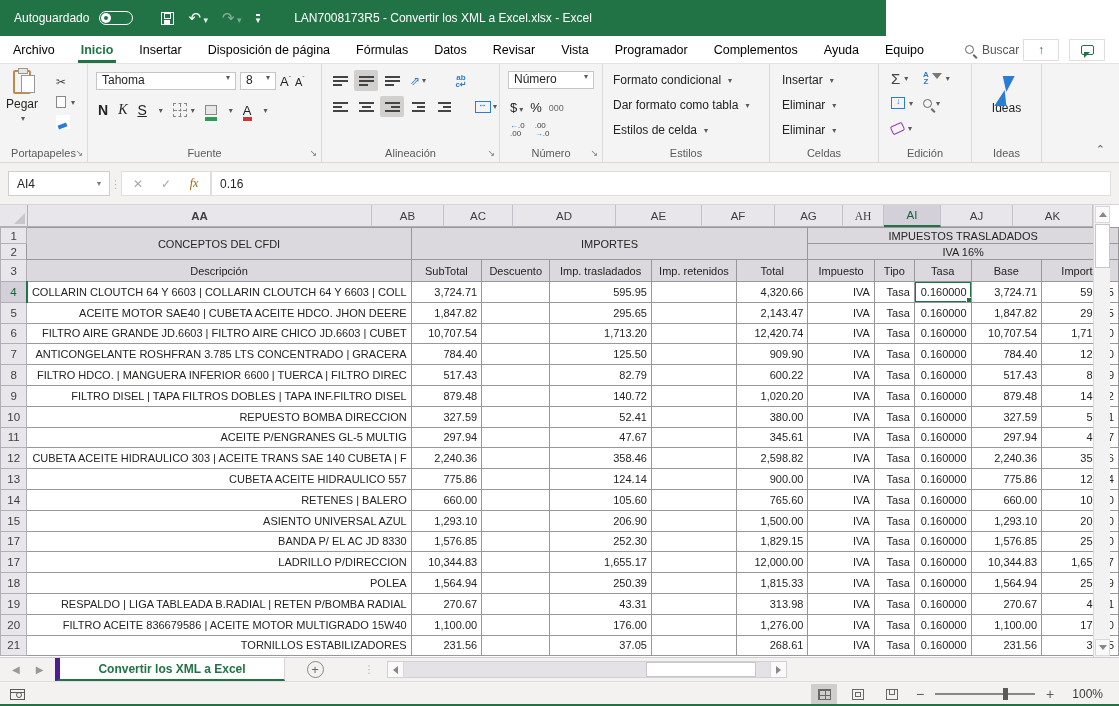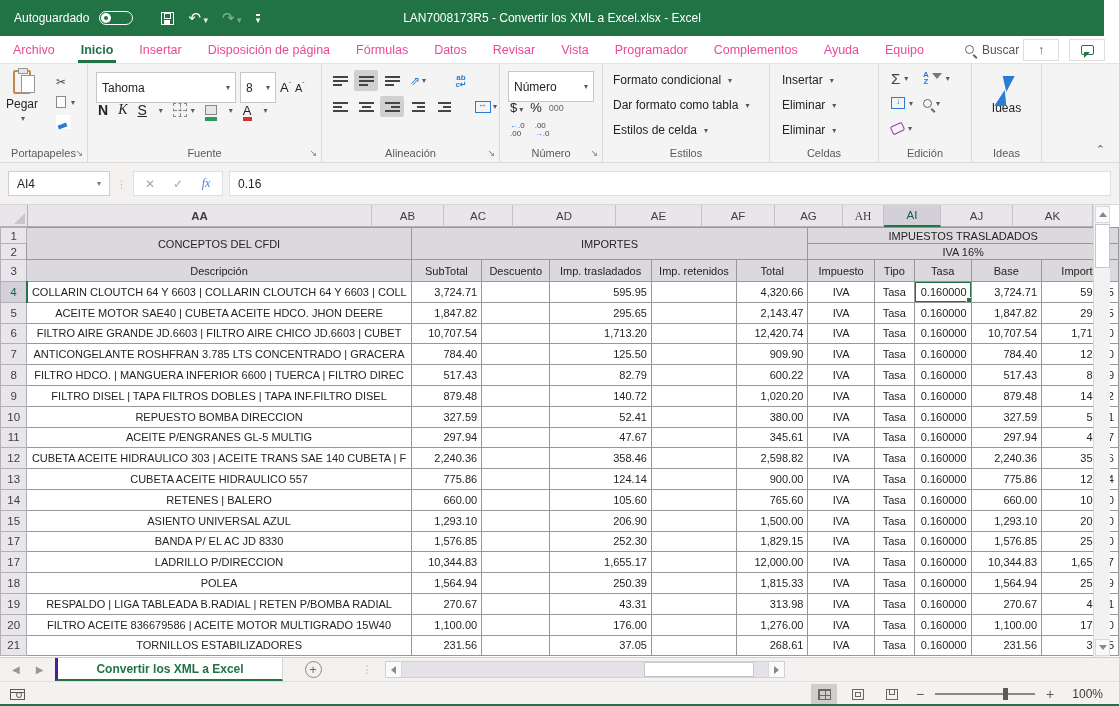--- a/index.html
+++ b/index.html
@@ -1,20 +1,20 @@
 <!DOCTYPE html>
 <html><head>
 <meta charset="utf-8">
 <style>
   *{box-sizing:border-box;margin:0;padding:0}
   html,body{width:1119px;height:706px}
   body{position:relative;font-family:"Liberation Sans",sans-serif;background:#fff;overflow:hidden;font-size:12px;color:#252423}
 
   
-  .titlebar{position:absolute;left:0;top:0;width:1104px;height:36px;background:#217346;color:#fff;display:flex;align-items:center}
+  .titlebar{position:absolute;left:0;top:0;width:886px;height:36px;background:#217346;color:#fff;display:flex;align-items:center}
   .tb-left{display:flex;align-items:center;gap:10px;padding-left:14px;flex:0 0 auto}
   .autosave-lbl{font-size:12px;color:#fff}
   .toggle{width:34px;height:14px;border:1px solid #fff;border-radius:8px;position:relative}
   .toggle .knob{position:absolute;left:1px;top:1px;width:10px;height:10px;border-radius:50%;background:#fff}
   .toggle .knob::after{content:'';position:absolute;left:3px;top:3px;width:4px;height:4px;border-radius:50%;background:#217346}
   .qat{display:flex;align-items:center;gap:14px;margin-left:18px;font-size:15px}
   .qat .dim{opacity:.45}
   .chev{font-size:9px;opacity:.9}
   .saveico{width:13px;height:13px;border:1.5px solid #fff;position:relative}
   .saveico::before{content:'';position:absolute;left:2px;top:0;width:5px;height:4px;border:1px solid #fff}
@@ -25,21 +25,21 @@
   .signin{background:#fff;color:#1e5c38;font-size:12px;padding:3px 12px;margin-right:22px;cursor:pointer}
   .ribdisp{width:14px;height:12px;border:1px solid #fff;position:relative;margin-right:6px}
   .ribdisp::before{content:'';position:absolute;left:0;top:2px;right:0;border-top:1px solid #fff}
   .ribdisp::after{content:'↑';position:absolute;left:3px;top:1px;font-size:8px}
   .wbtn{width:44px;height:36px;display:flex;align-items:center;justify-content:center;color:#fff;font-size:15px;cursor:pointer}
   .wbtn .minbar{width:11px;border-top:1px solid #fff;display:inline-block}
   .wbtn .maxbox{width:10px;height:10px;border:1px solid #fff;display:inline-block}
 
   
   .tabsrow{position:absolute;left:0;top:36px;width:1119px;height:28px;background:#fff;display:flex;align-items:stretch;border-bottom:1px solid #e6e4e2}
-  .mtab{padding:0 13px;display:flex;align-items:center;font-size:12.5px;color:#ec4899;cursor:pointer;position:relative}
+  .mtab{padding:0 13px;display:flex;align-items:center;font-size:12.5px;color:#000000;cursor:pointer;position:relative}
   .mtab.active{color:#217346;font-weight:bold}
   .mtab.active::after{content:'';position:absolute;left:10px;right:10px;bottom:0;border-bottom:3px solid #217346}
   .searchbox{display:flex;align-items:center;gap:8px;margin-left:28px;color:#555}
   .mag{width:9px;height:9px;border:1.5px solid #666;border-radius:50%;position:relative;display:inline-block}
   .mag::after{content:'';position:absolute;left:8px;top:8px;width:5px;height:1.5px;background:#666;transform:rotate(45deg);transform-origin:0 0}
   .tr-icons{margin-left:auto;display:flex;align-items:center;gap:10px;padding-right:14px}
   .tr-btn{border:1px solid #e0dedc;width:36px;height:22px;display:flex;align-items:center;justify-content:center;color:#217346;cursor:pointer;font-size:12px}
   .bubble{width:13px;height:10px;border:1.5px solid #217346;border-radius:2px;position:relative}
   .bubble::after{content:'';position:absolute;left:2px;bottom:-4px;border:3px solid transparent;border-top-color:#217346;border-left-color:#217346;width:0;height:0}
 
@@ -48,21 +48,21 @@
   .rgroup{position:relative;height:100%;border-right:1px solid #dddbd9;flex:0 0 auto}
   .rg-label{position:absolute;bottom:3px;left:0;right:0;text-align:center;font-size:11px;color:#5c5a58}
   .rg-launch{position:absolute;bottom:4px;right:4px;font-size:9px;color:#7a7876;cursor:pointer}
   .ric{color:#3b3a39}
   .dd{font-size:8px;color:#5c5a58;margin-left:2px}
   .bigbtn{display:flex;flex-direction:column;align-items:center;justify-content:center;gap:3px;cursor:pointer}
   .clip{width:18px;height:24px;border:2px solid #c08a4a;border-radius:2px;position:relative;background:#f5f4f4}
   .clip::before{content:'';position:absolute;left:3px;top:-4px;width:8px;height:4px;border:1px solid #9a9896;background:#e8e6e4}
   .clip::after{content:'';position:absolute;right:-6px;top:3px;width:12px;height:16px;background:#fff;border:1px solid #9a9896}
   .minirow{display:flex;align-items:center;gap:3px;height:20px;cursor:pointer}
-  .inputbox{background:#fff;border:1px solid #c8c6c4;height:31px;display:flex;align-items:center;padding:0 5px;font-size:12px;color:#252423;cursor:pointer}
+  .inputbox{background:#fff;border:1px solid #c8c6c4;height:18px;display:flex;padding:0 5px;font-size:12px;color:#252423;cursor:pointer}
   .fmt-letters{font-size:14px;display:flex;align-items:center;gap:10px}
   .fmt-letters b{font-weight:bold}
   .fmt-letters .it{font-style:italic;font-family:"Liberation Serif",serif}
   .fmt-letters .un{text-decoration:underline}
   .colorbar{display:inline-block;position:relative;font-size:13px;line-height:13px;text-align:center}
   .colorbar i{position:absolute;left:0;right:0;bottom:-4px;height:4px}
   .borderico{width:14px;height:14px;border:1px dashed #8a8886;position:relative;display:inline-block}
   .borderico::before{content:'';position:absolute;left:50%;top:0;bottom:0;border-left:1px dashed #8a8886}
   .borderico::after{content:'';position:absolute;top:50%;left:0;right:0;border-top:1px dashed #8a8886}
   .lns{display:inline-flex;flex-direction:column;width:15px;gap:2px}
@@ -85,59 +85,59 @@
   .edrow{display:flex;align-items:center;gap:2px;height:20px;cursor:pointer}
   .sigma{font-size:15px;color:#444}
   .eraser{width:13px;height:9px;border:1.5px solid #9a3ab0;border-radius:2px;transform:rotate(-25deg);display:inline-block}
   .azico{font-size:8px;line-height:7px;color:#2b7cd3;font-weight:bold;text-align:center}
   .funnel{display:inline-block;width:0;height:0;border:5px solid transparent;border-top:6px solid #7a7876;margin-left:1px}
   .bolt{width:0;height:0;border-left:7px solid transparent;border-right:5px solid transparent;border-top:16px solid #2b7cd3;position:relative;transform:skewX(-12deg)}
   .bolt::after{content:'';position:absolute;left:-9px;top:-2px;width:0;height:0;border-left:7px solid transparent;border-right:5px solid transparent;border-bottom:16px solid #2b7cd3}
   .rib-collapse{position:absolute;right:14px;bottom:6px;color:#5c5a58;font-size:11px;cursor:pointer}
 
   
-  .fbar{position:absolute;left:0;top:163px;width:1119px;height:42px;background:#f3f2f1;border-bottom:1px solid #d8d6d4;display:flex;align-items:center;padding:0 8px;gap:6px}
+  .fbar{position:absolute;left:0;top:163px;width:1119px;height:42px;background:#f3f2f1;border-bottom:1px solid #d8d6d4;display:flex;align-items:center;padding:0 8px;gap:0}
   .namebox{width:102px;height:25px;background:#fff;border:1px solid #d0cecc;display:flex;align-items:center;padding:0 8px;font-size:12px}
   .namebox .nb-dd{margin-left:auto;font-size:8px;color:#7a7876}
   .fdots{color:#b8b6b4;font-size:11px;letter-spacing:0;line-height:10px}
   .fbtns{height:25px;background:#fff;border:1px solid #e0dedc;display:flex;align-items:center;gap:0;padding:0 2px}
   .fbtn{width:28px;text-align:center;color:#a8a6a4;font-size:12px;cursor:pointer}
-  .fxi{font-family:"Liberation Serif",serif;font-style:italic;color:#3b82f6}
+  .fxi{font-family:"Liberation Serif",serif;font-style:italic;color:#a16207}
   .finput{flex:1;height:25px;background:#fff;border:1px solid #e0dedc;display:flex;align-items:center;padding:0 8px;font-size:12px}
 
   
   .grid{position:absolute;left:0;top:205px;width:1119px;height:452px;background:#fff}
   .colhdrs{position:absolute;left:0;top:0;height:22px;width:1093px;display:flex}
   .cornercell{width:28px;height:22px;background:#e8e6ea;border-right:1px solid #b2afb6;border-bottom:1px solid #b2afb6;position:relative;flex:0 0 auto}
   .cornercell::after{content:'';position:absolute;right:2px;bottom:2px;width:0;height:0;border-left:11px solid transparent;border-bottom:11px solid #c8c6cc}
   .colh{height:22px;background:#e8e6ea;border-right:1px solid #c4c1c8;border-bottom:1px solid #b2afb6;display:flex;align-items:center;justify-content:center;font-size:11.5px;color:#3f3d41;flex:0 0 auto;cursor:pointer}
   .colh.sel{background:#d3d0d9;color:#17613b;border-bottom:2px solid #217346}
   .sheettable{position:absolute;left:0;top:22px;border-collapse:collapse;table-layout:fixed}
   .sheettable th,.sheettable td{border:1px solid #99969c;font-size:11px;font-weight:normal;padding:0 4px;overflow:hidden;white-space:nowrap}
   .sheettable th.gut{background:#e8e6ea;border-color:#b2afb6;color:#3f3d41;text-align:center;padding:0;font-size:11.5px;cursor:pointer}
   .sheettable th.gut.sel{background:#d3d0d9;color:#17613b;border-right:2px solid #217346}
   .sheettable td.hd{background:#dbd8de;text-align:center}
   .sheettable td{background:#fff;cursor:cell}
-  .al{text-align:center}.ar{text-align:right}
+  .al{text-align:right}.ar{text-align:right}
   td.selcell{position:relative}
   td.selcell::before{content:'';position:absolute;left:-1px;top:-1px;right:-1px;bottom:-1px;border:2px solid #217346;pointer-events:none}
   td.selcell::after{content:'';position:absolute;right:-2px;bottom:-2px;width:5px;height:5px;background:#217346;border:1px solid #fff;pointer-events:none}
   .vscroll{position:absolute;left:1093px;top:0;bottom:0;width:17px;background:#f3f2f3;border-left:1px solid #dad8dc}
   .vs-btn{position:absolute;left:1px;width:15px;height:17px;background:#fbfafb;border:1px solid #dad8dc;display:flex;align-items:center;justify-content:center;cursor:pointer}
   .tri-up{width:0;height:0;border:4px solid transparent;border-bottom:5px solid #8a8886;margin-top:-4px}
   .tri-dn{width:0;height:0;border:4px solid transparent;border-top:5px solid #8a8886;margin-bottom:-4px}
   .tri-l{width:0;height:0;border:4px solid transparent;border-right:5px solid #8a8886;margin-left:-4px}
   .tri-r{width:0;height:0;border:4px solid transparent;border-left:5px solid #8a8886;margin-right:-4px}
   .vs-thumb{position:absolute;left:1px;top:19px;width:15px;height:44px;background:#fff;border:1px solid #c8c6cc;cursor:grab}
 
   
   .tabbar{position:absolute;left:0;top:657px;width:1119px;height:24px;background:#f3f2f1;border-top:1px solid #cfcdd2;display:flex;align-items:stretch}
   .st-nav{display:flex;align-items:center;gap:16px;padding:0 12px;color:#9a9896}
   .st-arrow{font-size:10px;color:#9a9896;cursor:pointer}
-  .sheettab{background:#fff;border-right:1px solid #d8d6d4;border-left:3px solid #4c1d95;border-bottom:2px solid #217346;color:#217346;font-weight:bold;font-size:12px;display:flex;align-items:center;padding:0 38px;cursor:pointer}
+  .sheettab{background:#fff;border-right:1px solid #d8d6d4;border-left:5px solid #4c1d95;border-bottom:2px solid #217346;color:#217346;font-weight:bold;font-size:12px;display:flex;align-items:center;padding:0 38px;cursor:pointer}
   .addsheet{width:17px;height:17px;border:1px solid #8a8886;border-radius:50%;color:#6a6867;display:flex;align-items:center;justify-content:center;font-size:13px;align-self:center;margin-left:22px;cursor:pointer}
   .hs-dots{align-self:center;margin-left:40px;color:#b8b6b4;font-size:11px}
   .hscroll{align-self:center;margin-left:12px;position:relative;width:400px;height:17px;background:#e4e2e6;border:1px solid #d2d0d4}
   .hs-btn{position:absolute;top:0;width:16px;height:15px;background:#fbfafb;border-right:1px solid #dad8dc;display:flex;align-items:center;justify-content:center;cursor:pointer}
   .hs-thumb{position:absolute;top:0;left:258px;width:110px;height:15px;background:#fff;border:1px solid #c8c6cc;cursor:grab}
 
   
   .statusbar{position:absolute;left:0;top:681px;width:1119px;height:25px;background:#f3f2f1;border-top:1px solid #e1dfdd;display:flex;align-items:center}
   .statusbar::after{content:'';position:absolute;left:0;right:0;bottom:0;height:2px;background:#217346}
   .macroico{margin-left:10px;width:15px;height:11px;border:1px solid #5c5a58;position:relative;cursor:pointer}

